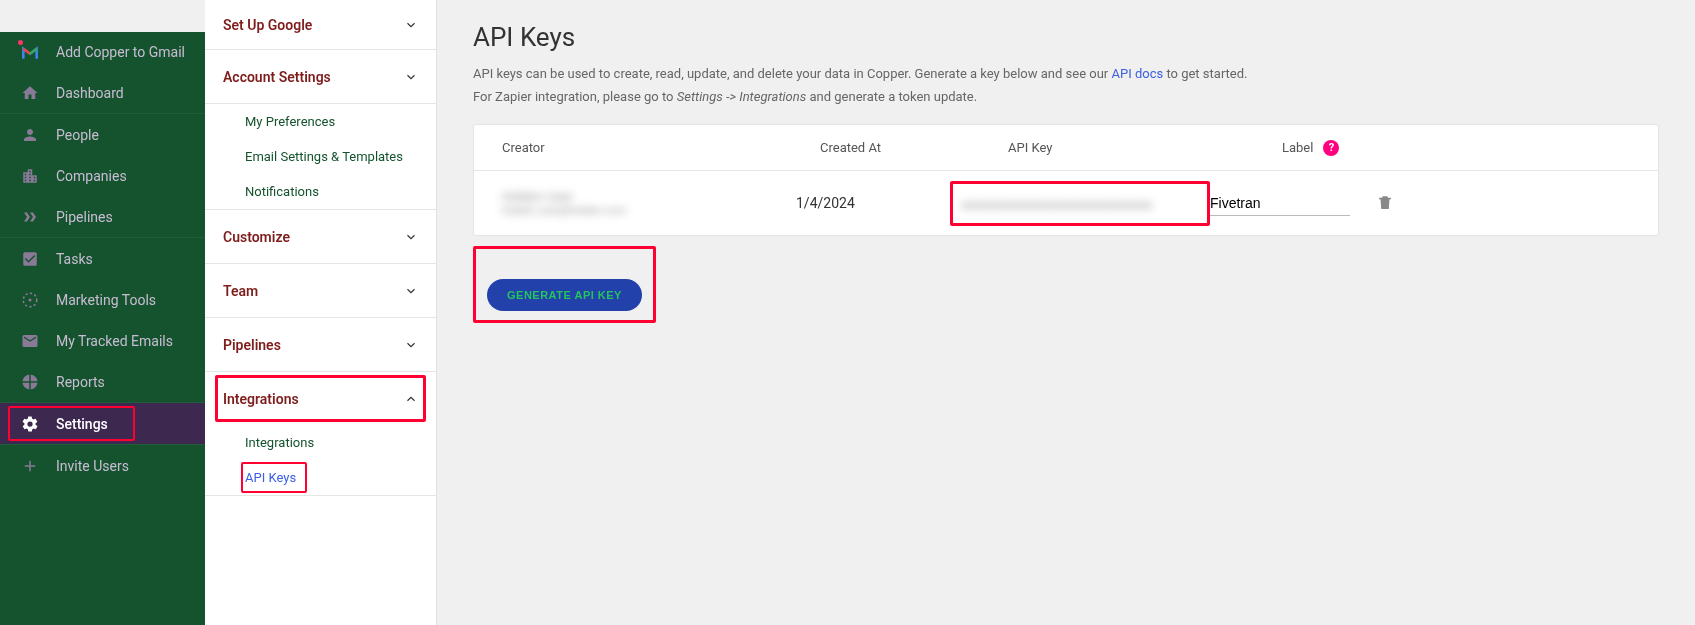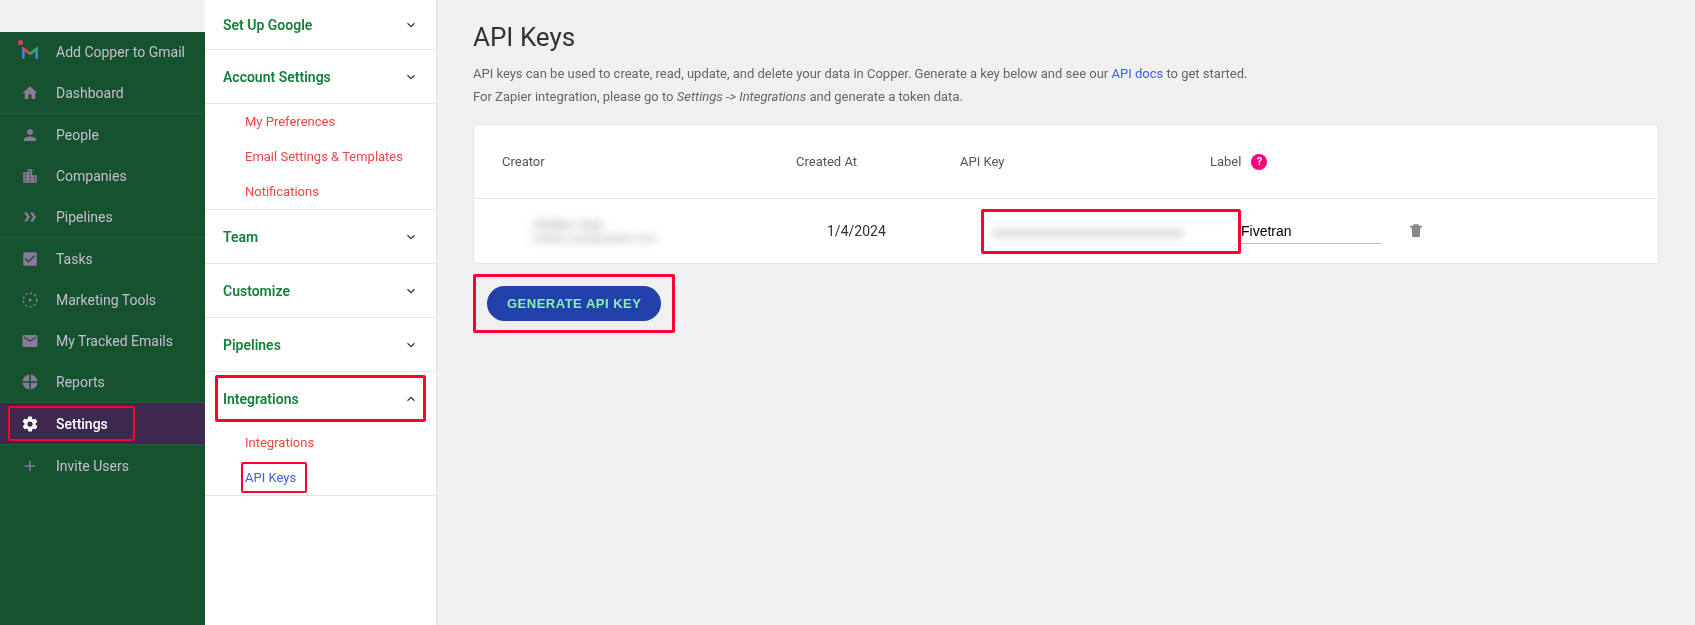--- a/index.html
+++ b/index.html
@@ -15,59 +15,59 @@
   .nav-divider { height: 1px; background: rgba(255,255,255,0.06); }
   .logo-row { display: flex; align-items: center; height: 40px; padding: 0 20px; }
   .logo { position: relative; width: 20px; height: 20px; margin-right: 16px; }
   .logo .dot { position: absolute; width: 5px; height: 5px; border-radius: 50%; top: -2px; left: -2px; background: #ff3366; }
   .nav-item.highlighted { position: relative; }
   .nav-item.highlighted::after { content: ""; position: absolute; inset: 3px 70px 3px 8px; border: 2px solid #ff0033; border-radius: 2px; pointer-events: none; }
   
   
   .sub-sidebar { width: 232px; background: #fff; height: 100%; border-right: 1px solid #e0e0e0; flex-shrink: 0; overflow-y: auto; }
   .sub-section { border-bottom: 1px solid #e5e5e5; }
-  .sub-header { display: flex; align-items: center; justify-content: space-between; height: 53px; padding: 0 18px; font-size: 14px; font-weight: 600; color: #15803d; cursor: pointer; }
-  .sub-item { padding: 10px 18px 10px 40px; font-size: 13px; color: #ef4444; cursor: pointer; }
+  .sub-header { display: flex; align-items: center; justify-content: space-between; height: 53px; padding: 0 18px; font-size: 14px; font-weight: 600; color: #7f1d1d; cursor: pointer; }
+  .sub-item { padding: 10px 18px 10px 40px; font-size: 13px; color: #14532d; cursor: pointer; }
   .sub-item.active { color: #3b5fe2; }
   .chev { width: 14px; height: 14px; display: flex; align-items: center; justify-content: center; }
   .chev svg { stroke: #333; stroke-width: 2; fill: none; }
   .sub-section.hl-red .sub-header { position: relative; }
   .sub-section.hl-red .sub-header::after { content:""; position:absolute; inset:3px 10px 3px 10px; border:3px solid #ff0033; border-radius:2px; pointer-events:none; }
   .sub-item.hl-red { position: relative; }
   .sub-item.hl-red::after { content:""; position:absolute; inset:2px auto 2px 36px; width: 62px; border:2px solid #ff0033; border-radius:2px; pointer-events:none; }
   .sub-header.first { height: 49px; }
 
   
   .main { flex: 1; padding: 22px 36px; min-width: 0; }
   .page-title { font-size: 26px; color: #333; font-weight: 400; margin-bottom: 14px; }
   .page-desc { font-size: 13px; color: #666; margin-bottom: 8px; }
   .page-desc a { color: #3b5fe2; text-decoration: none; }
   .page-desc .italic { font-style: italic; }
   
   .card { background: #fff; border: 1px solid #e5e5e5; border-radius: 3px; margin-top: 20px; }
   .table { width: 100%; }
   .thead, .trow { display: flex; align-items: center; padding: 0 28px; }
-  .thead { height: 74px; border-bottom: 1px solid #e5e5e5; font-size: 13px; color: #555; }
-  .trow { height: 64px; margin-left: 31px; }
+  .thead { height: 46px; border-bottom: 1px solid #e5e5e5; font-size: 13px; color: #555; gap: 24px; }
+  .trow { height: 64px; }
   .col-creator { flex: 0 0 294px; }
   .col-created { flex: 0 0 164px; }
   .col-key { flex: 0 0 250px; }
   .col-label { flex: 0 0 160px; display: flex; align-items: center; gap: 8px; }
   .col-trash { flex: 0 0 30px; display:flex; justify-content:center; }
   .label-head-wrap { display:flex; align-items:center; gap:10px; }
   .help-dot { width: 16px; height: 16px; border-radius: 50%; background: #ff007f; color: #fff; font-size: 11px; display: flex; align-items: center; justify-content: center; font-weight: 700; }
   .blur-box { filter: blur(4px); color: #999; font-size: 13px; }
   .blur-key { filter: blur(4px); color: #999; font-size: 12px; letter-spacing: -0.5px; }
   .key-cell-hl { border: 3px solid #ff0033; border-radius: 2px; padding: 10px 8px; margin-left: -10px; }
   .label-input { border: none; border-bottom: 1px solid #bbb; font-size: 14px; padding: 4px 0; width: 140px; outline: none; background: transparent; }
   .trash svg { fill: #888; }
   
   .gen-wrap { margin-top: 10px; position: relative; display: inline-block; padding: 12px 14px; }
   .gen-wrap::after { content:""; position:absolute; inset:0; border:3px solid #ff0033; border-radius:2px; pointer-events:none; }
-  .gen-btn { background: #2341aa; color: #86efac; border: none; border-radius: 18px; padding: 10px 20px; font-size: 13px; font-weight: 600; letter-spacing: 0.5px; cursor: pointer; }
+  .gen-btn { background: #2341aa; color: #22c55e; border: none; border-radius: 18px; padding: 10px 20px; font-size: 11px; font-weight: 600; letter-spacing: 0.5px; cursor: pointer; margin-top: 21px; }
 </style>
 </head>
 <body>
 
 <div class="nav-sidebar">
   <div class="logo-row nav-item">
     <span class="logo">
       <span class="dot"></span>
       <svg viewBox="0 0 24 24" width="20" height="20">
           <path d="M4 20 L4 8 L12 14 L20 8 L20 20" stroke="#4285f4" stroke-width="3" fill="none"></path>
@@ -185,31 +185,31 @@
         </span>
       </div>
     </div>
   <div class="sub-section">
     <div class="sub-item">My Preferences</div>
     <div class="sub-item">Email Settings &amp; Templates</div>
     <div class="sub-item">Notifications</div>
   </div>
   <div class="sub-section">
       <div class="sub-header">
+        <span>Customize</span>
+        <span class="chev">
+          <svg viewBox="0 0 24 24" width="14" height="14">
+            <polyline points="6 9 12 15 18 9"></polyline>
+          </svg>
+        </span>
+      </div>
+    </div>
+  <div class="sub-section">
+      <div class="sub-header">
         <span>Team</span>
-        <span class="chev">
-          <svg viewBox="0 0 24 24" width="14" height="14">
-            <polyline points="6 9 12 15 18 9"></polyline>
-          </svg>
-        </span>
-      </div>
-    </div>
-  <div class="sub-section">
-      <div class="sub-header">
-        <span>Customize</span>
         <span class="chev">
           <svg viewBox="0 0 24 24" width="14" height="14">
             <polyline points="6 9 12 15 18 9"></polyline>
           </svg>
         </span>
       </div>
     </div>
   <div class="sub-section">
       <div class="sub-header">
         <span>Pipelines</span>
@@ -233,21 +233,21 @@
     <div class="sub-item active hl-red">API Keys</div>
   </div>
 </div>
 
 <div class="main">
   <h1 class="page-title">API Keys</h1>
   <p class="page-desc">
     <span>API keys can be used to create, read, update, and delete your data in Copper. Generate a key below and see our </span><a href="#">API docs</a><span> to get started.</span>
   </p>
   <p class="page-desc">
-    <span>For Zapier integration, please go to </span><span class="italic">Settings -&gt; Integrations</span><span> and generate a token data.</span>
+    <span>For Zapier integration, please go to </span><span class="italic">Settings -&gt; Integrations</span><span> and generate a token update.</span>
   </p>
 
   <div class="card">
     <div class="table">
       <div class="thead">
         <div class="col-creator">Creator</div>
         <div class="col-created">Created At</div>
         <div class="col-key">API Key</div>
         <div class="col-label">
           <div class="label-head-wrap">

